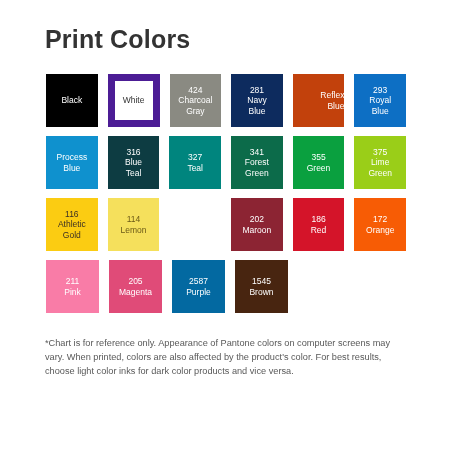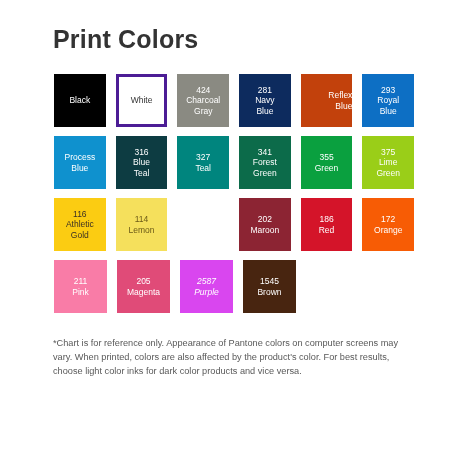--- a/index.html
+++ b/index.html
@@ -11,21 +11,20 @@
     height: 450px;
     background: #ffffff;
     font-family: "Liberation Sans", sans-serif;
     overflow: hidden;
   }
   .page {
     position: relative;
     width: 366px;
     height: 450px;
     box-sizing: border-box;
-    margin-left: 8px;
   }
   .page-title {
     position: absolute;
     left: 45px;
     top: 25px;
     font-size: 25px;
     font-weight: bold;
     color: #333333;
     letter-spacing: 0.2px;
   }
@@ -47,21 +46,21 @@
     display: flex;
     flex-direction: column;
     align-items: center;
     justify-content: center;
     font-size: 8.5px;
     line-height: 10.5px;
     text-align: center;
     font-family: "Liberation Sans", sans-serif;
   }
   .swatch.bordered {
-    border: 3px solid #4c1d95;
+    border: 7px solid #4c1d95;
   }
   .swatch .code,
   .swatch .nm {
     display: block;
     white-space: nowrap;
   }
   .footnote {
     position: absolute;
     left: 45px;
     top: 336px;
@@ -165,21 +164,21 @@
       </div>
       <div class="swatch-row">
         <div class="swatch" style="background: rgb(249, 124, 167); color: rgb(255, 255, 255);">
           <span class="code">211</span>
           <span class="nm">Pink</span>
         </div>
         <div class="swatch" style="background: rgb(224, 75, 120); color: rgb(255, 255, 255);">
           <span class="code">205</span>
           <span class="nm">Magenta</span>
         </div>
-        <div class="swatch" style="background: #d946ef; color: rgb(255, 255, 255); font-style: italic;">
+        <div class="swatch" style="background: #0369a1; color: rgb(255, 255, 255);">
           <span class="code">2587</span>
           <span class="nm">Purple</span>
         </div>
         <div class="swatch" style="background: rgb(72, 37, 16); color: rgb(255, 255, 255);">
           <span class="code">1545</span>
           <span class="nm">Brown</span>
         </div>
       </div>
     </div>
 

